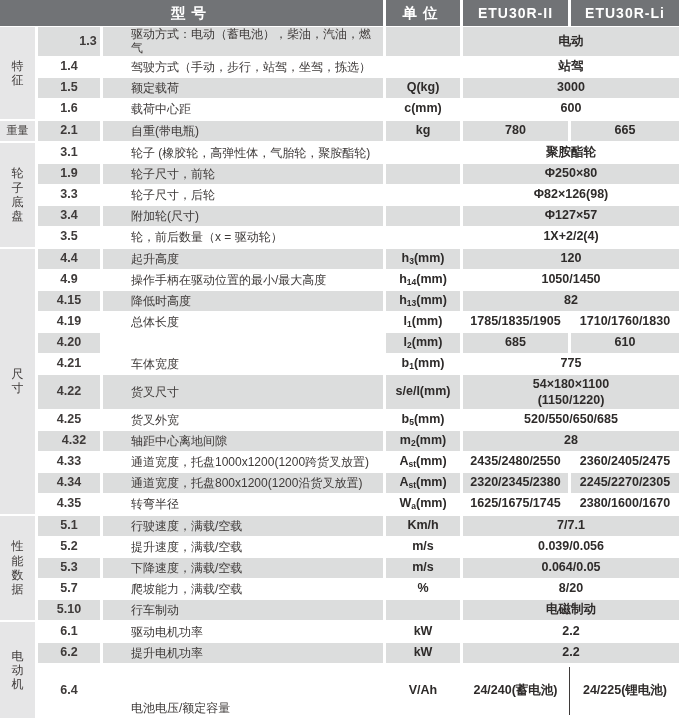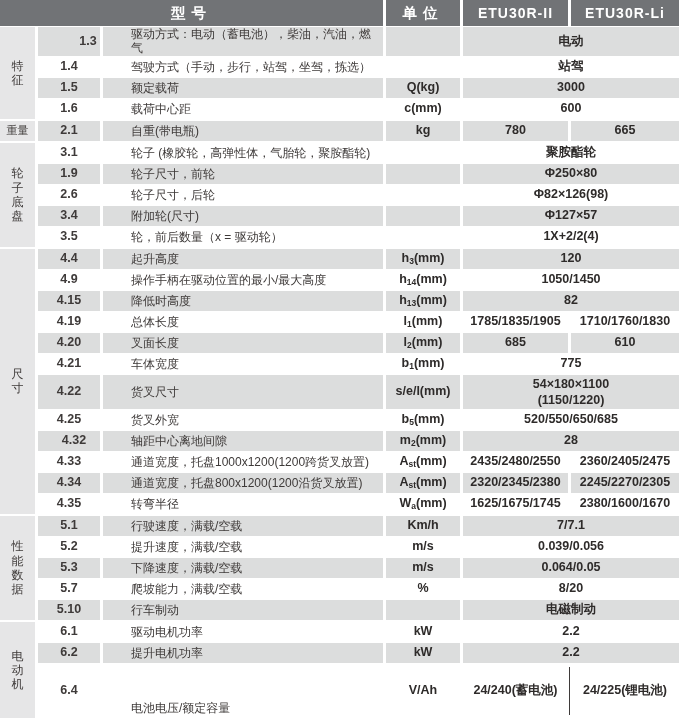--- a/index.html
+++ b/index.html
@@ -105,21 +105,21 @@
     </div>
     <div class="cell val merged" style="grid-area: 9 / 5 / auto / 7;">聚胺酯轮</div>
     <div class="cell num shaded" style="grid-area: 10 / 2;">1.9</div>
     <div class="cell desc shaded" style="grid-area: 10 / 3;">轮子尺寸，前轮</div>
     <div class="cell unit shaded" style="grid-area: 10 / 4;">
       <span></span>
       <span class="sub"></span>
       <span></span>
     </div>
     <div class="cell val merged shaded" style="grid-area: 10 / 5 / auto / 7;">Φ250×80</div>
-    <div class="cell num" style="grid-area: 11 / 2;">2.6</div>
+    <div class="cell num" style="grid-area: 11 / 2;">3.3</div>
     <div class="cell desc" style="grid-area: 11 / 3;">轮子尺寸，后轮</div>
     <div class="cell unit" style="grid-area: 11 / 4;">
       <span></span>
       <span class="sub"></span>
       <span></span>
     </div>
     <div class="cell val merged" style="grid-area: 11 / 5 / auto / 7;">Φ82×126(98)</div>
     <div class="cell num shaded" style="grid-area: 12 / 2;">3.4</div>
     <div class="cell desc shaded" style="grid-area: 12 / 3;">附加轮(尺寸)</div>
     <div class="cell unit shaded" style="grid-area: 12 / 4;">
@@ -166,21 +166,20 @@
     <div class="cell num" style="grid-area: 18 / 2;">4.19</div>
     <div class="cell desc" style="grid-area: 18 / 3;">总体长度</div>
     <div class="cell unit" style="grid-area: 18 / 4;">
       <span>l</span>
       <span class="sub">1</span>
       <span>(mm)</span>
     </div>
     <div class="cell val" style="grid-area: 18 / 5;">1785/1835/1905</div>
     <div class="cell val" style="grid-area: 18 / 6;">1710/1760/1830</div>
     <div class="cell num shaded" style="grid-area: 19 / 2;">4.20</div>
-    <div class="cell desc shaded" style="grid-area: 19 / 3;">叉面长度</div>
     <div class="cell unit shaded" style="grid-area: 19 / 4;">
       <span>l</span>
       <span class="sub">2</span>
       <span>(mm)</span>
     </div>
     <div class="cell val shaded" style="grid-area: 19 / 5;">685</div>
     <div class="cell val shaded" style="grid-area: 19 / 6;">610</div>
     <div class="cell num" style="grid-area: 20 / 2;">4.21</div>
     <div class="cell desc" style="grid-area: 20 / 3;">车体宽度</div>
     <div class="cell unit" style="grid-area: 20 / 4;">

